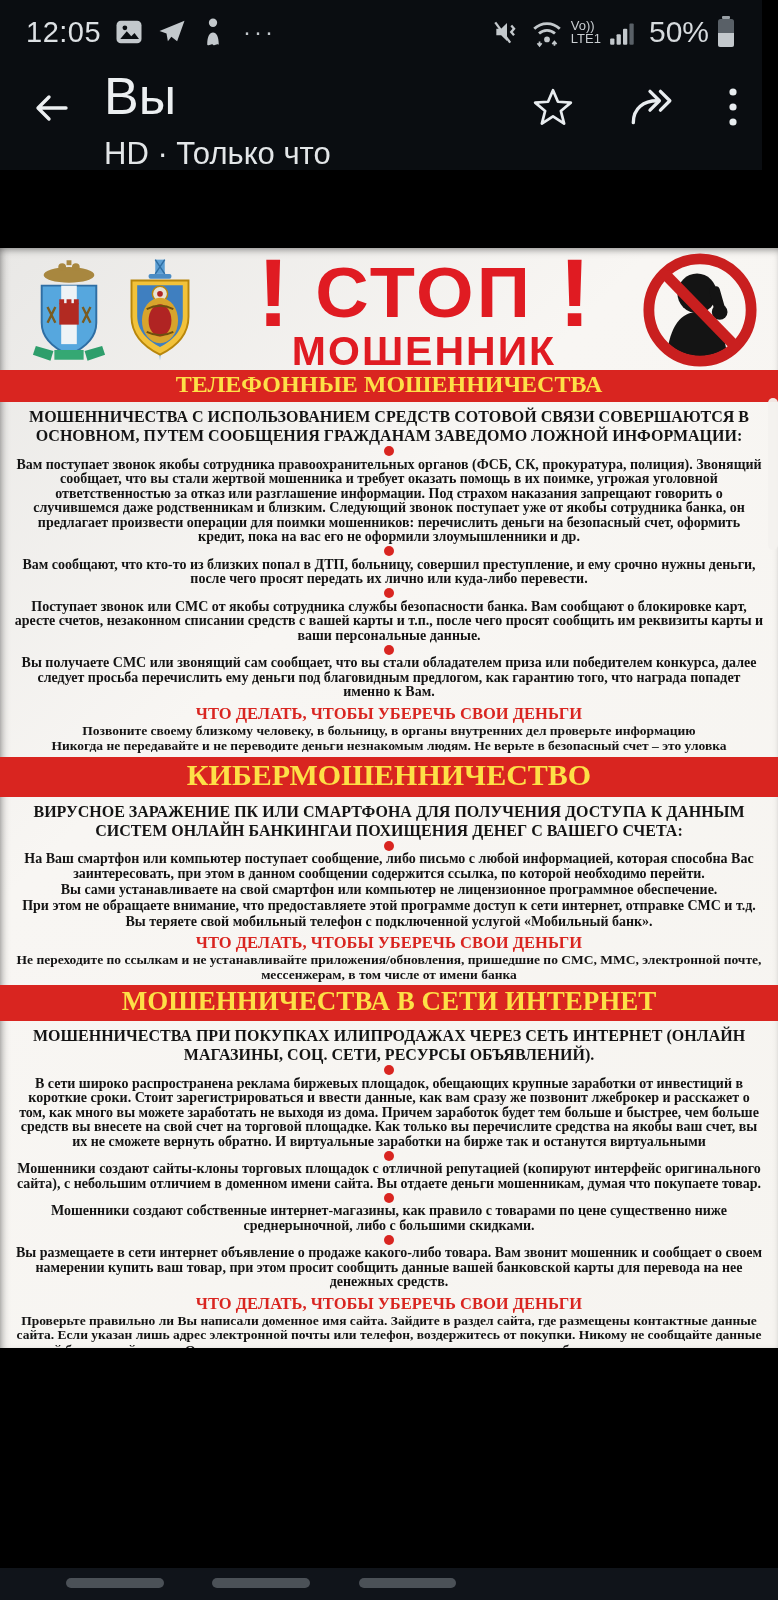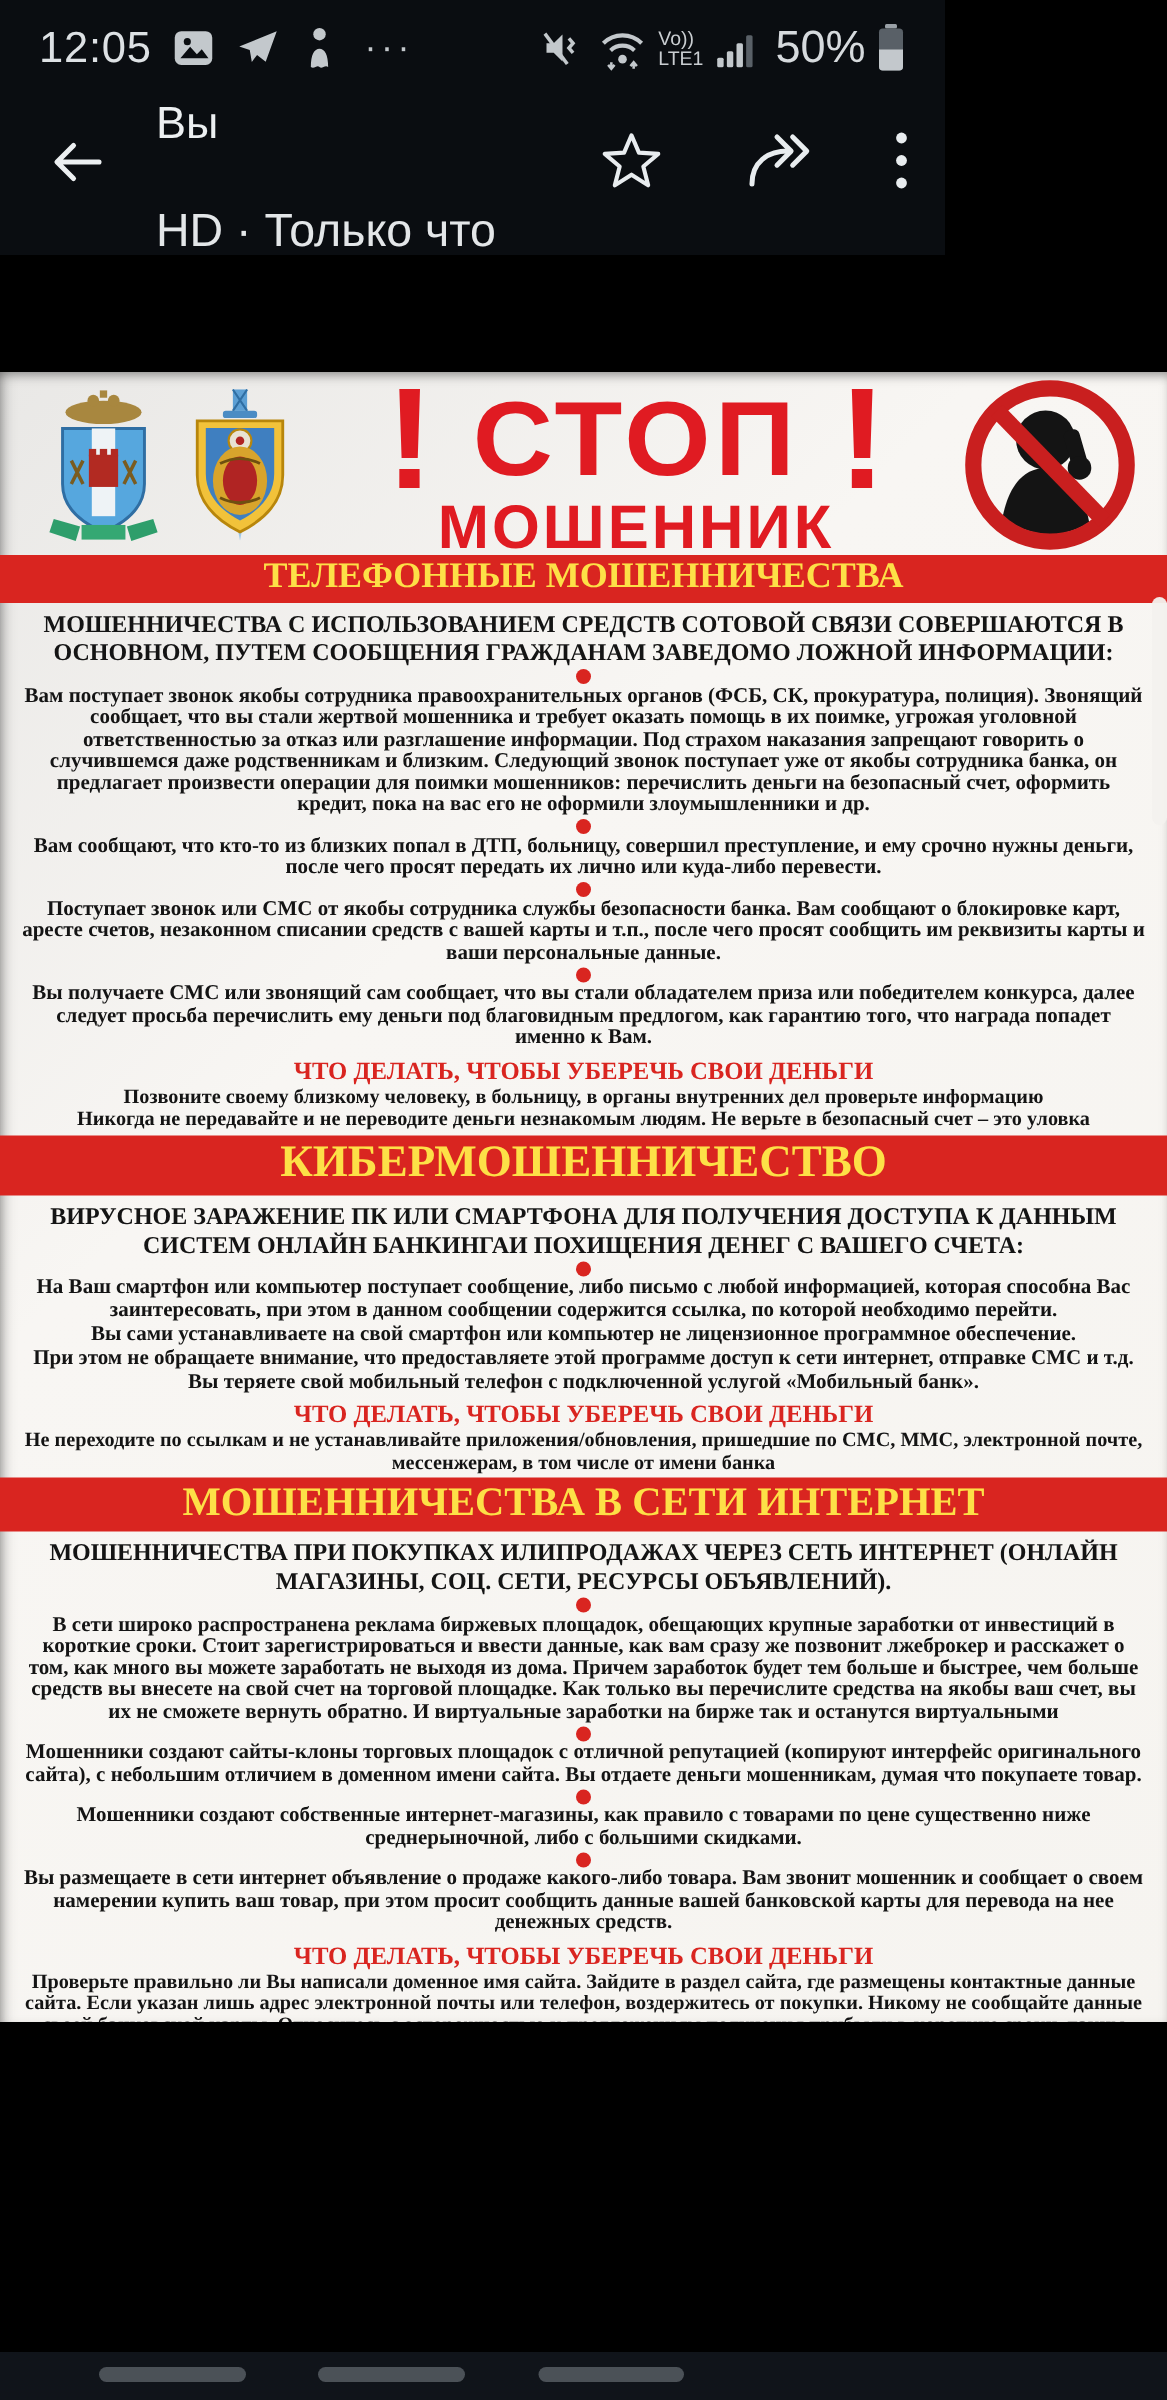--- a/index.html
+++ b/index.html
@@ -1,31 +1,31 @@
 <!DOCTYPE html>
 <html><head>
 <meta charset="utf-8">
 <style>
   html,body{margin:0;padding:0;background:#000;}
   .screen{position:relative;width:778px;height:1600px;background:#000;overflow:hidden;
           font-family:"Liberation Sans", sans-serif;}
 
   
-  .topchrome{position:absolute;top:0;left:0;width:630px;height:170px;background:#0a0d11;overflow:hidden;}
+  .topchrome{position:absolute;top:0;left:0;width:762px;height:170px;background:#0a0d11;overflow:hidden;}
   .statusbar{position:absolute;top:0;left:0;right:0;height:64px;display:flex;align-items:center;
              padding:0 26px;box-sizing:border-box;color:#dde1e4;}
   .sb-left{display:flex;align-items:center;gap:13px;}
   .sb-time{font-size:29px;letter-spacing:.5px;}
   .sb-more{font-size:24px;letter-spacing:3px;color:#c3c8cc;margin-left:4px;}
   .sb-right{margin-left:auto;display:flex;align-items:center;gap:7px;}
   .volte{display:flex;flex-direction:column;line-height:13px;font-size:13px;color:#c9cdd1;text-align:left;}
   .sb-pct{font-size:30px;color:#d6dadd;margin-left:4px;}
   .appbar{position:absolute;top:64px;left:0;right:0;height:106px;}
   .back-btn{position:absolute;left:30px;top:24px;width:40px;height:40px;}
-  .ab-title{position:absolute;left:104px;top:2px;font-size:30px;color:#eceff1;}
+  .ab-title{position:absolute;left:104px;top:2px;font-size:52px;color:#eceff1;}
   .ab-sub{position:absolute;left:104px;top:72px;font-size:31px;color:#e3e6e8;white-space:nowrap;}
   .ab-actions{position:absolute;right:22px;top:22px;display:flex;align-items:center;gap:52px;}
 
   
   .photo-area{position:absolute;top:170px;left:0;width:778px;height:1398px;background:#000;}
   .scroll-pill{position:absolute;right:0;top:228px;width:10px;height:152px;border-radius:6px;
                background:#f3f1ee;opacity:.95;}
 
   
   .poster{position:absolute;top:78px;left:0;width:778px;height:1100px;overflow:hidden;

